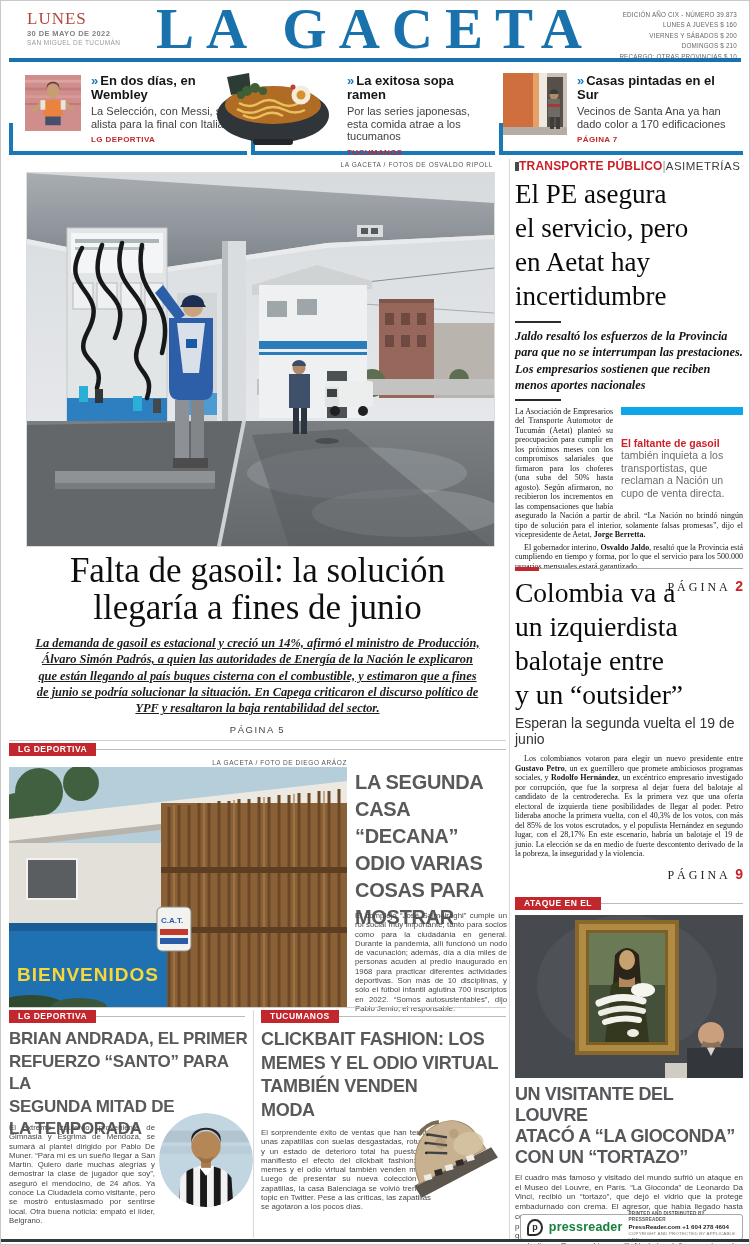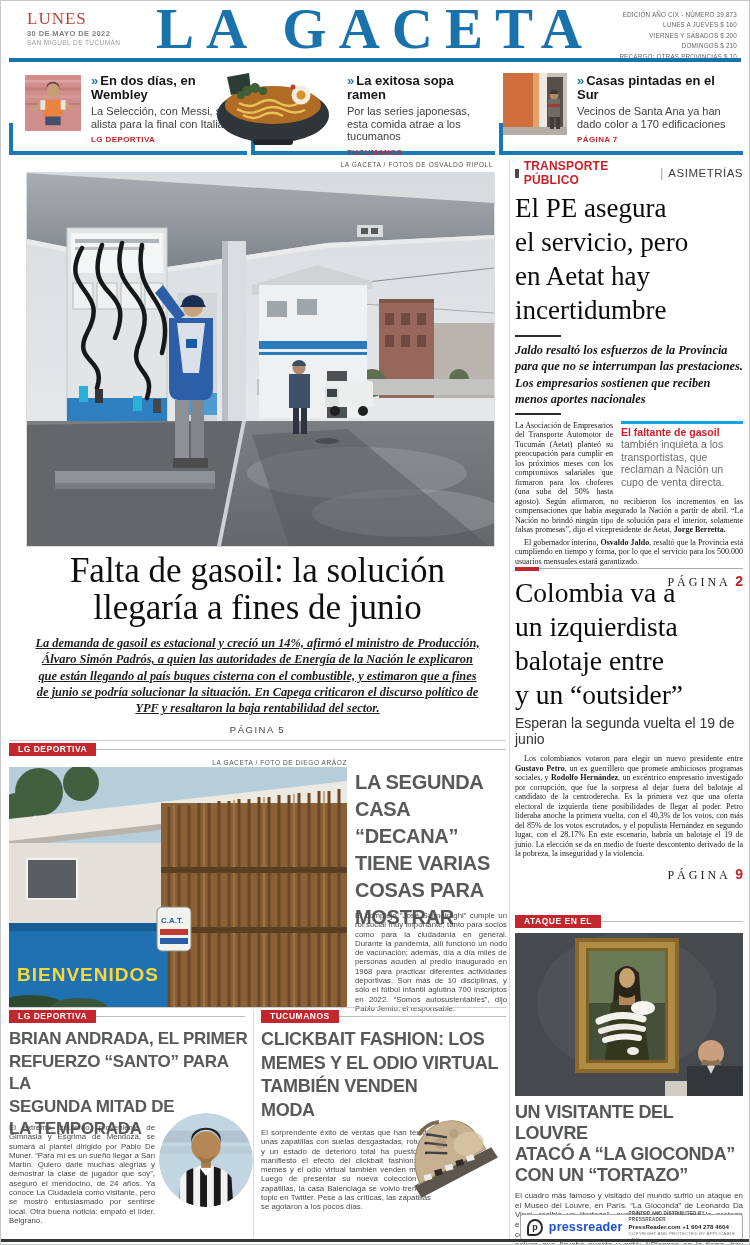--- a/index.html
+++ b/index.html
@@ -25,61 +25,61 @@
   .tz-tag{font-size:8px;font-weight:bold;color:#c1272d;margin-top:5px;letter-spacing:.4px;}
 
   .credit{font-size:6.5px;color:#555;letter-spacing:.6px;text-align:right;}
 
   .lead-h{font-family:"Liberation Serif",serif;font-size:35px;line-height:1.07;color:#0e0e0e;text-align:center;}
   .lead-deck{font-family:"Liberation Serif",serif;font-style:italic;font-weight:bold;font-size:12.4px;
              line-height:1.32;color:#1d1d1d;text-align:center;margin:8px 25px 0;text-decoration:underline;}
   .lead-page{font-size:9.5px;color:#444;letter-spacing:1.5px;text-align:center;margin-top:7px;}
 
   
-  .kicker{display:flex;align-items:center;gap:5px;font-size:12px;}
+  .kicker{display:flex;align-items:center;font-size:12px;}
   .kicker .sq{width:4px;height:9px;background:#4a4a4a;display:inline-block;}
   .kick-red{color:#cc2129;font-weight:bold;letter-spacing:.2px;}
   .kick-sep{color:#999;}
   .kick-2{color:#3c3c3c;font-size:11.5px;letter-spacing:.5px;}
   .rc-h{font-family:"Liberation Serif",serif;font-size:27px;line-height:34px;color:#0b0b0b;}
   .shortrule{width:46px;height:2px;background:#2b2b2b;}
   .rc-deck{font-family:"Liberation Serif",serif;font-style:italic;font-weight:bold;font-size:12.3px;
            line-height:16.4px;color:#151515;}
   .rc-body{font-family:"Liberation Serif",serif;font-size:8px;line-height:9.5px;color:#181818;text-align:justify;}
   .rc-body p{margin:0 0 3px;}
   .rc-body p + p{text-indent:9px;}
-  .pullquote{float:right;width:122px;margin:0 0 4px 8px;border-top:3px solid #0ea5e9;padding-top:2px;
+  .pullquote{float:right;width:122px;margin:0 0 4px 8px;border-top:8px solid #0ea5e9;padding-top:22px;
              font-family:"Liberation Sans",sans-serif;font-size:10.5px;line-height:12.5px;text-align:left;}
   .pq-lead{color:#cc2129;font-weight:bold;}
   .pq-rest{color:#6d6d6d;}
   .pagina{text-align:right;margin-top:6px;}
   .pagina .pl{font-family:"Liberation Serif",serif;font-size:12px;letter-spacing:3px;color:#222;}
   .pagina .pn{color:#cc2129;font-weight:bold;font-size:14px;font-family:"Liberation Sans",sans-serif;}
   .divider{position:relative;height:4px;}
   .divider .line{position:absolute;left:0;right:0;top:1px;height:1px;background:#aaa;}
   .divider .redtick{position:absolute;left:0;top:0;width:24px;height:4px;background:#c1272d;}
 
   .red-label{display:inline-block;background:#c1272d;color:#fff;font-weight:bold;font-size:8.5px;
              line-height:13px;padding:0 9px;letter-spacing:.5px;}
   .label-row{display:flex;align-items:center;}
   .label-row .tail{flex:1;height:1px;background:#bbb;}
 
   .cond-h{font-weight:bold;color:#58595b;letter-spacing:-.3px;}
   .gray-body{color:#474747;text-align:justify;}
 
-  .banner-row{display:flex;align-items:center;margin-top:18px;}
+  .banner-row{display:flex;align-items:center;}
   .banner-row .tail{flex:1;height:1px;background:#bbb;}
   .lou-h{font-weight:bold;color:#56575a;font-size:18px;line-height:21px;letter-spacing:-.4px;}
   .lou-body{font-size:7.9px;line-height:9.7px;color:#3f3f3f;text-align:justify;margin-top:5px;}
 
   .pr-bar{display:flex;align-items:center;gap:6px;background:#fff;border:1px solid #a8a8a8;border-radius:3px;
           padding:2px 6px;height:26px;box-sizing:border-box;}
   .pr-logo{width:13px;height:13px;border:2px solid #2a2a2a;border-radius:50% 50% 50% 2px;
            display:flex;align-items:center;justify-content:center;font-weight:bold;font-size:9px;color:#2a2a2a;}
-  .pr-brand{font-weight:bold;font-size:12.5px;color:#1d4ed8;letter-spacing:.2px;}
+  .pr-brand{font-weight:bold;font-size:12.5px;color:#15803d;letter-spacing:.2px;}
   .pr-right{margin-left:auto;text-align:left;line-height:1.3;}
   .pr-l1{font-size:4.6px;color:#555;font-weight:bold;letter-spacing:.2px;}
   .pr-l2{font-size:6.2px;color:#222;font-weight:bold;}
   .pr-l3{font-size:4.4px;color:#777;letter-spacing:.2px;}
 </style>
 </head>
 <body>
 
 <div id="page">
 
@@ -415,21 +415,21 @@
     <text x="152" y="156" font-family="Liberation Sans, sans-serif" font-weight="bold" font-size="8" fill="#2a5ca8">C.A.T.</text>
     <rect x="151" y="162" width="28" height="6" fill="#c03a32"></rect>
     <rect x="151" y="171" width="28" height="6" fill="#2a5ca8"></rect>
     <ellipse cx="22" cy="238" rx="32" ry="10" fill="#2f4a2e"></ellipse>
       <ellipse cx="70" cy="240" rx="28" ry="9" fill="#3a573a"></ellipse>
   </svg>
 
   <div class="abs cond-h" style="left:354px;top:768px;width:154px;font-size:20px;line-height:27px;">
     <div>LA SEGUNDA</div>
     <div>CASA “DECANA”</div>
-    <div>TIENE VARIAS</div>
+    <div>ODIO VARIAS</div>
     <div>COSAS PARA</div>
     <div>MOSTRAR</div>
   </div>
   <div class="abs gray-body" style="left:354px;top:910px;width:152px;font-size:7.8px;line-height:9.3px;">El complejo “José Salmoiraghi” cumple un rol social muy importante, tanto para socios como para la ciudadanía en general. Durante la pandemia, allí funcionó un nodo de vacunación; además, día a día miles de personas acuden al predio inaugurado en 1968 para practicar diferentes actividades deportivas. Son más de 10 disciplinas, y sólo el fútbol infantil aglutina 700 inscriptos en 2022. “Somos autosustentables”, dijo Pablo Jemio, el responsable.</div>
 
   <div class="abs" style="left:8px;top:1006px;width:497px;height:1px;background:#cfcfcf;"></div>
   <div class="abs" style="left:252px;top:1009px;width:1px;height:228px;background:#d8d8d8;"></div>
 
   <div class="abs label-row" style="left:8px;top:1009px;width:236px;">
     <span class="red-label">LG DEPORTIVA</span>

